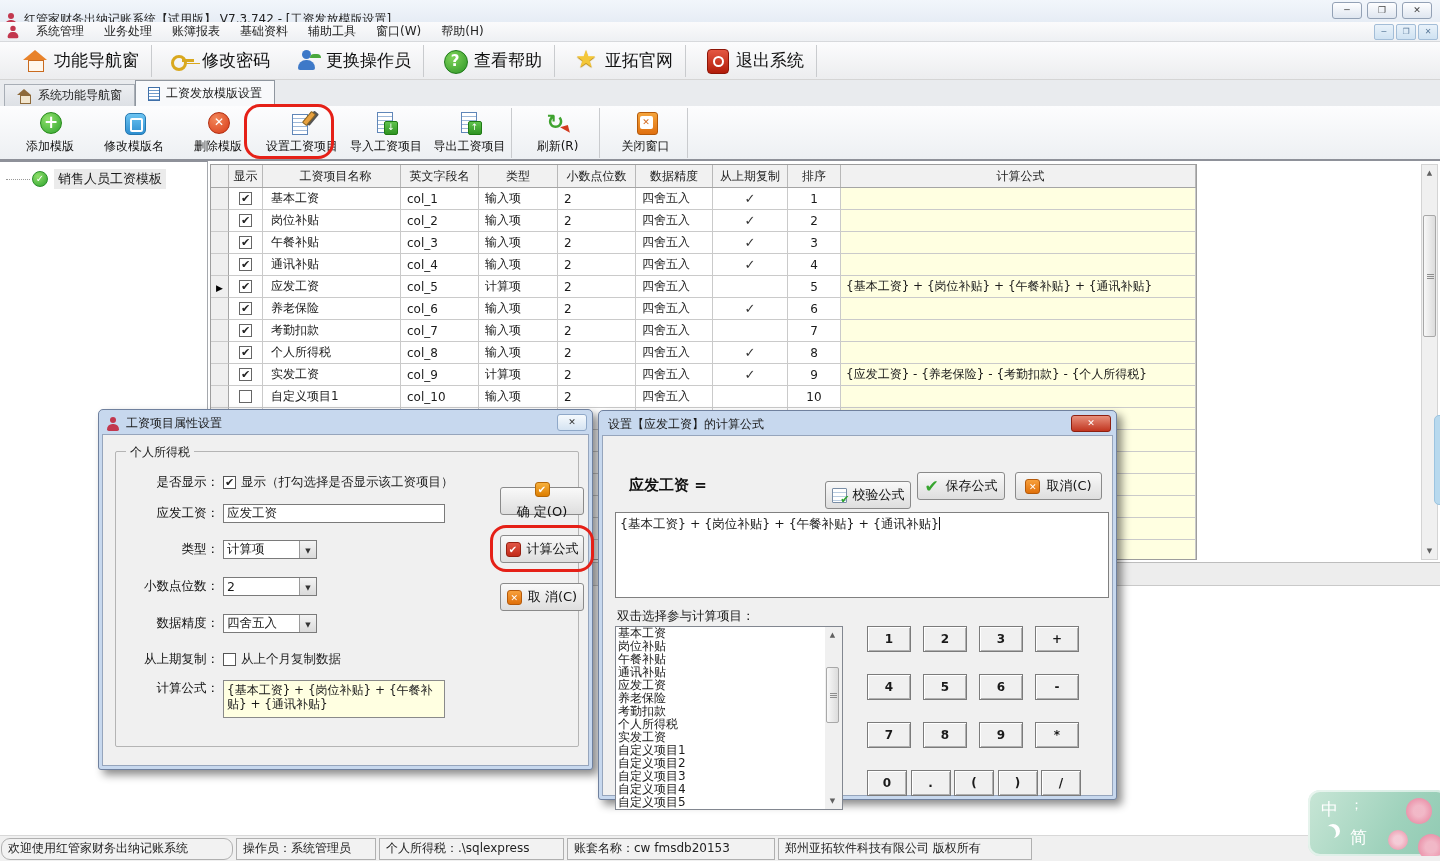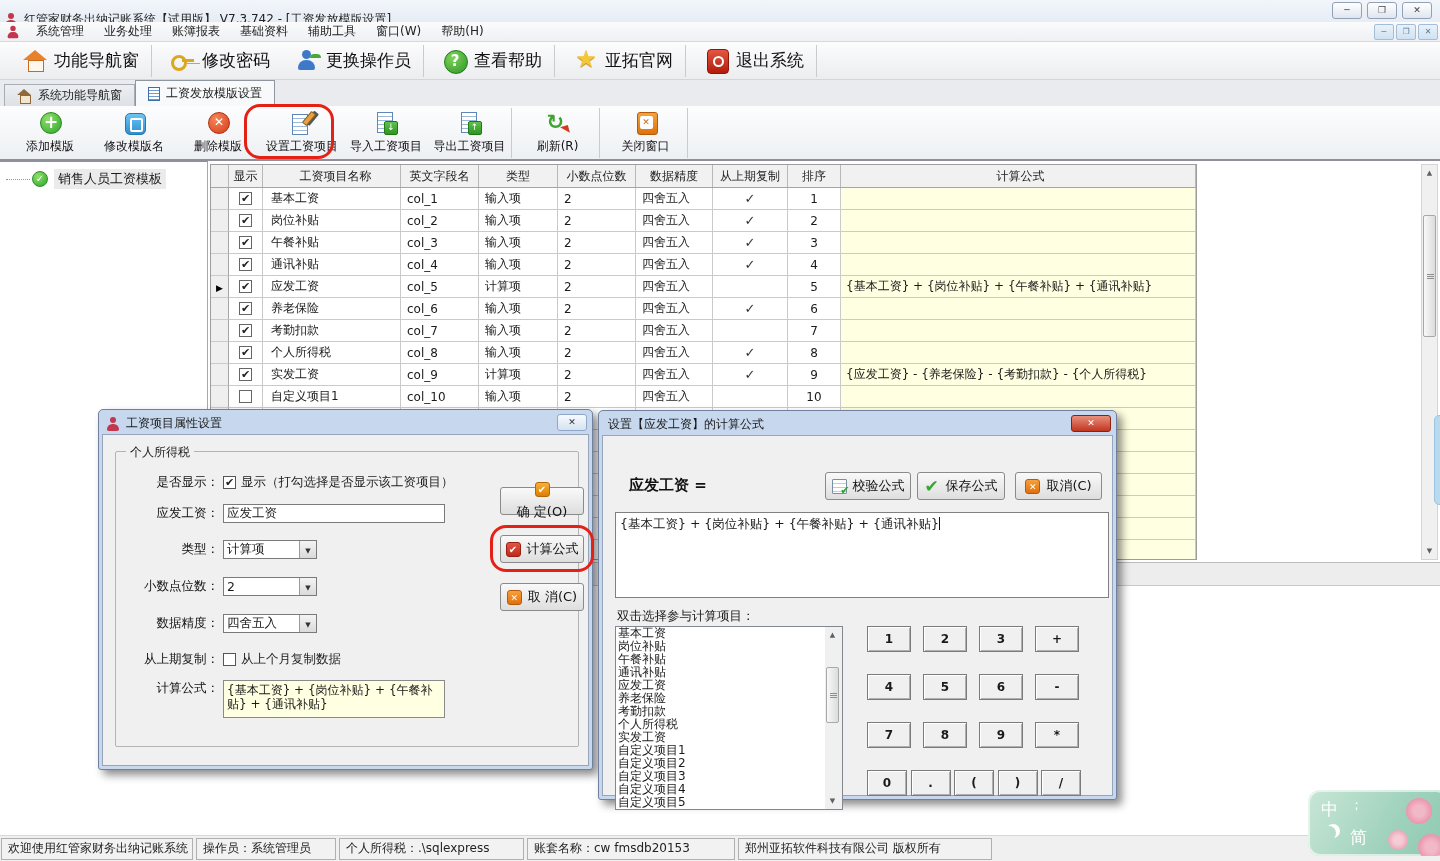--- a/index.html
+++ b/index.html
@@ -187,21 +187,21 @@
   .graystrip { position:absolute; left:210px; top:562px; width:1230px; height:24px; background:#EDEDED;
     border-top:1px solid #BDBDBD; border-bottom:1px solid #C9C9C9; }
   .blue-edge { position:absolute; left:1434px; top:415px; width:8px; height:90px;
     background:#B8D9EE; border:1px solid #9CC4E0; border-radius:5px 0 0 5px; }
 
   
   .statusbar { position:absolute; left:0; top:835px; width:1440px; height:26px; background:#F0F0F0;
     border-top:1px solid #D8D8D8; display:flex; align-items:center; gap:3px; padding:0 1px; }
   .sect { height:22px; border:1px solid #B0B0B0; background:#F2F2F2; display:flex; align-items:center;
     padding-left:6px; font-size:12px; color:#222; white-space:nowrap; overflow:hidden; }
-  .statusbar .sect:nth-child(1){ width:192px; } .statusbar .sect:nth-child(2){ width:140px; }
+  .statusbar .sect:nth-child(1){ width:232px;border-radius:9px; } .statusbar .sect:nth-child(2){ width:140px; }
   .statusbar .sect:nth-child(3){ width:185px; } .statusbar .sect:nth-child(4){ width:208px; }
   .statusbar .sect:nth-child(5){ width:254px; }
 
   
   .dialog { position:absolute; border:1px solid #70819E; border-radius:5px 5px 3px 3px;
     background:#C7D8EE; padding:3px; box-shadow:5px 5px 9px rgba(0,0,0,0.45); }
   .dlg-titlebar { height:21px; display:flex; align-items:center; padding:0 4px; position:relative; }
   .dlg-title { margin-left:6px; font-size:12px; color:#1a1a1a; }
   .dlg-close { position:absolute; right:2px; top:1px; width:30px; height:17px; border-radius:3px;
     border:1px solid #8FA8C8; background:linear-gradient(#F6FAFD,#D5E3F2); color:#333;
@@ -252,21 +252,21 @@
   .verify-icon { background:repeating-linear-gradient(#FFF 0 3px,#B9CCE0 3px 4px);
     border:1px solid #7A8EA6; border-radius:1px; }
   .verify-icon::after { content:"✔"; position:absolute; right:-4px; bottom:-4px; color:#2FA32F;
     font-size:11px; font-weight:bold; }
   .save-icon { border:none; border-radius:0; }
   .save-icon::after { content:"✔"; position:absolute; left:0; top:-3px; color:#37A52F;
     font-size:17px; font-weight:bold; }
 
   
   .target-label { position:absolute; left:26px; top:40px; font-size:15px; font-weight:bold; color:#111; }
-  .d2btn-check { position:absolute; left:222px; top:36px; width:86px; }
+  .d2btn-check { position:absolute; left:222px; top:45px; width:86px; }
   .d2btn-save { position:absolute; left:314px; top:36px; width:88px;text-align:right; }
   .d2btn-cancel { position:absolute; left:412px; top:36px; width:87px; }
   .formula-box { position:absolute; left:12px; top:76px; width:494px; height:86px; background:#fff;
     border:1px solid #808080; font-size:12.5px; padding:3px 4px; }
   .caret { display:inline-block; width:1px; height:13px; background:#111; vertical-align:-2px; }
   .list-label { position:absolute; left:14px; top:172px; font-size:12.5px; }
   .listbox { position:absolute; left:12px; top:190px; width:228px; height:184px; background:#fff;
     border:1px solid #828790; overflow:hidden; }
   .listitem { font-size:12px; line-height:13px; padding-left:2px; white-space:nowrap; }
   .listbox .vscroll { right:0; top:0; height:182px; left:auto; position:absolute; border:none; }

